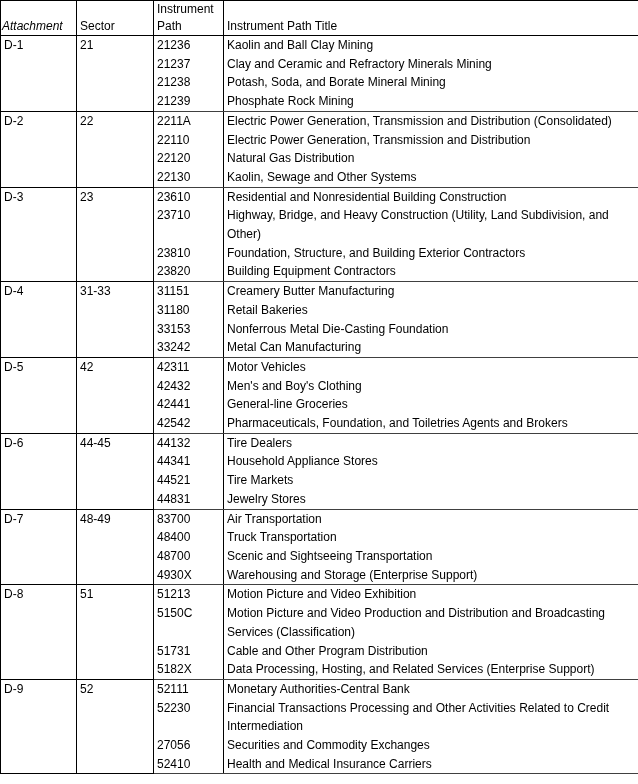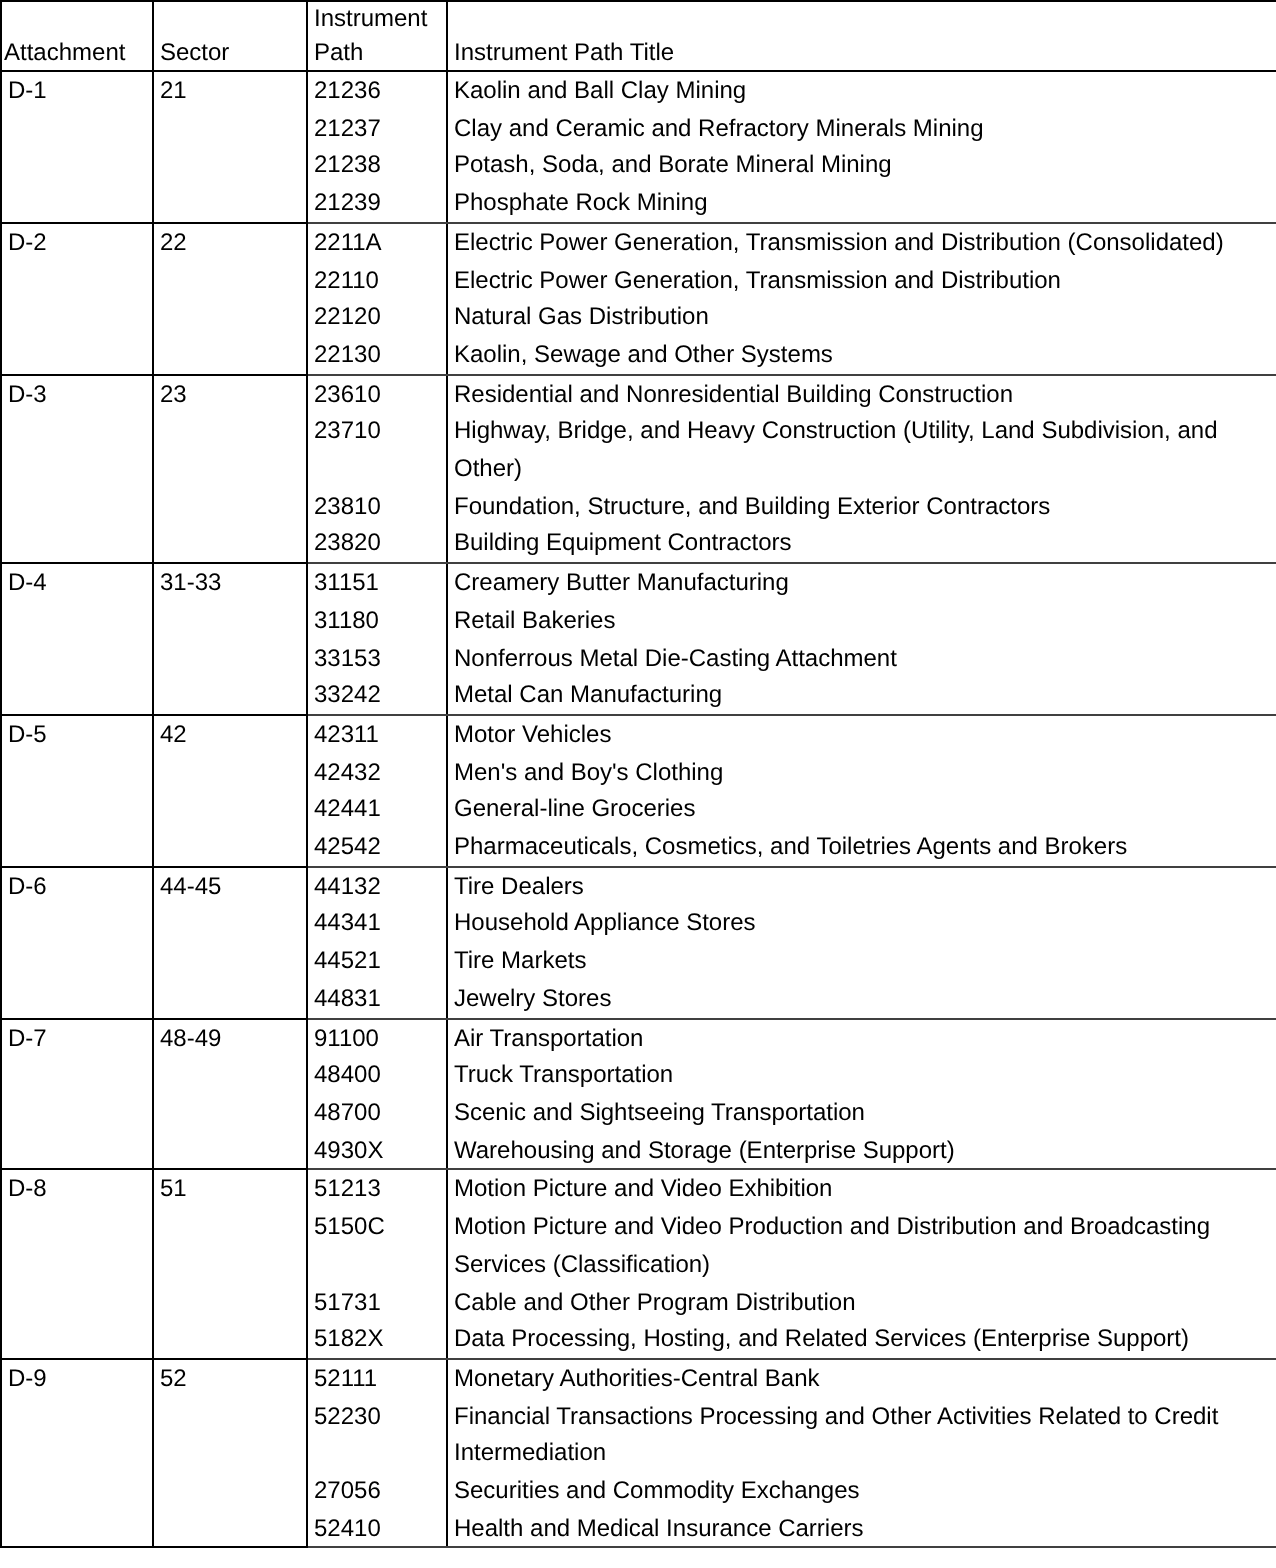--- a/index.html
+++ b/index.html
@@ -18,21 +18,21 @@
   col.c4 { width: 415px; }
   td, th {
     border: 1px solid #000;
     padding: 0 3px;
     vertical-align: top;
     text-align: left;
     font-weight: normal;
     line-height: 18.7px;
   }
   thead th { vertical-align: bottom; line-height: 17px; padding-top: 0; padding-bottom: 0; }
-  thead th.first { padding-left: 1px; }
+  thead th.first { padding-left: 1px; font-style: italic; }
   tbody td.path, tbody td.title { border-top: none; border-bottom: none; }
   tbody tr.grp-first td { border-top: 1px solid #000; }
   tbody tr.grp-last td { border-bottom: 1px solid #404040; }
   tbody td.att, tbody td.sec { border-top: 1px solid #000; border-bottom: 1px solid #000; margin-left: 32px; }
 </style>
 </head>
 <body>
 
 <table>
   <colgroup>
@@ -110,21 +110,21 @@
         <td class="sec" rowspan="4">31-33</td>
         <td class="path">31151</td>
         <td class="title">Creamery Butter Manufacturing</td>
       </tr>
       <tr>
         <td class="path">31180</td>
         <td class="title">Retail Bakeries</td>
       </tr>
       <tr>
         <td class="path">33153</td>
-        <td class="title">Nonferrous Metal Die-Casting Attachment</td>
+        <td class="title">Nonferrous Metal Die-Casting Foundation</td>
       </tr>
       <tr class="grp-last">
         <td class="path">33242</td>
         <td class="title">Metal Can Manufacturing</td>
       </tr>
       <tr class="grp-first">
         <td class="att" rowspan="4">D-5</td>
         <td class="sec" rowspan="4">42</td>
         <td class="path">42311</td>
         <td class="title">Motor Vehicles</td>
@@ -132,21 +132,21 @@
       <tr>
         <td class="path">42432</td>
         <td class="title">Men's and Boy's Clothing</td>
       </tr>
       <tr>
         <td class="path">42441</td>
         <td class="title">General-line Groceries</td>
       </tr>
       <tr class="grp-last">
         <td class="path">42542</td>
-        <td class="title">Pharmaceuticals, Cosmetics, and Toiletries Agents and Brokers</td>
+        <td class="title">Pharmaceuticals, Foundation, and Toiletries Agents and Brokers</td>
       </tr>
       <tr class="grp-first">
         <td class="att" rowspan="4">D-6</td>
         <td class="sec" rowspan="4">44-45</td>
         <td class="path">44132</td>
         <td class="title">Tire Dealers</td>
       </tr>
       <tr>
         <td class="path">44341</td>
         <td class="title">Household Appliance Stores</td>
@@ -155,21 +155,21 @@
         <td class="path">44521</td>
         <td class="title">Tire Markets</td>
       </tr>
       <tr class="grp-last">
         <td class="path">44831</td>
         <td class="title">Jewelry Stores</td>
       </tr>
       <tr class="grp-first">
         <td class="att" rowspan="4">D-7</td>
         <td class="sec" rowspan="4">48-49</td>
-        <td class="path">91100</td>
+        <td class="path">83700</td>
         <td class="title">Air Transportation</td>
       </tr>
       <tr>
         <td class="path">48400</td>
         <td class="title">Truck Transportation</td>
       </tr>
       <tr>
         <td class="path">48700</td>
         <td class="title">Scenic and Sightseeing Transportation</td>
       </tr>

